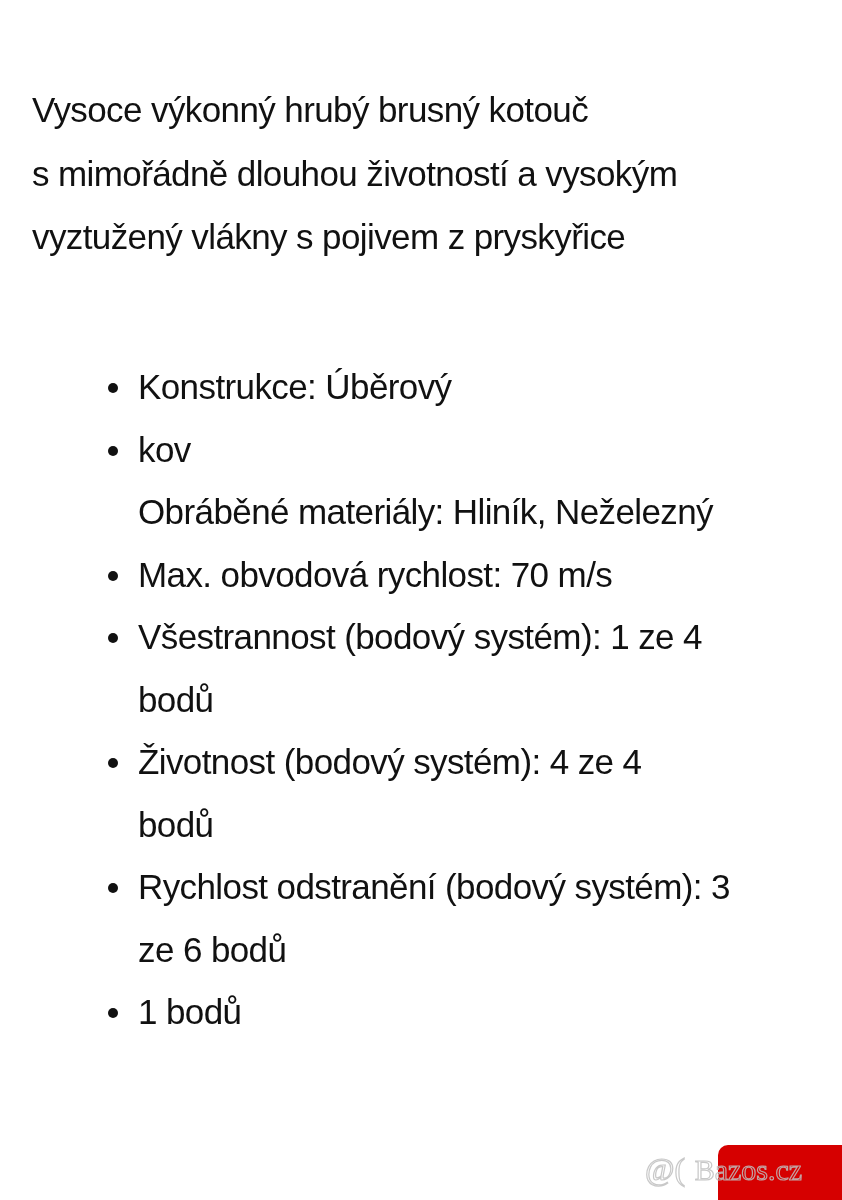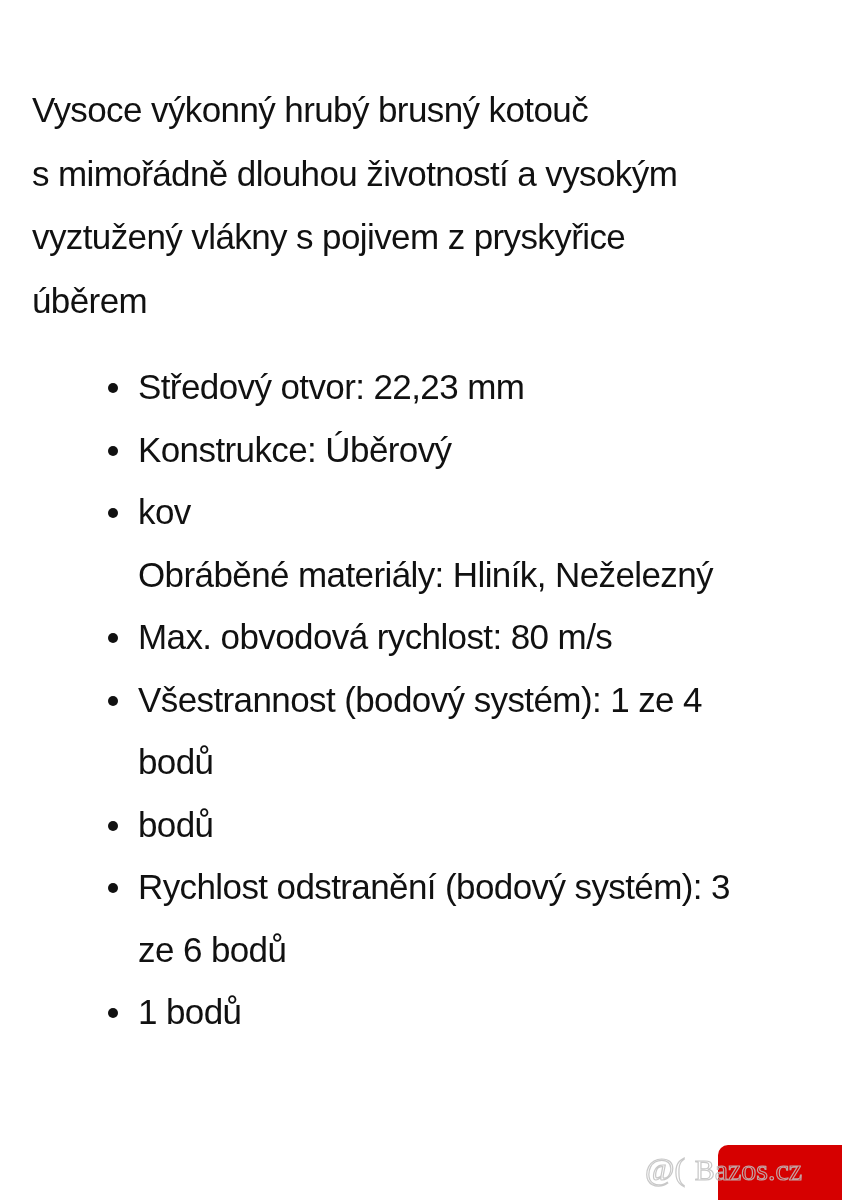--- a/index.html
+++ b/index.html
@@ -82,48 +82,44 @@
     }
   </style>
 </head>
 <body>
 
 <div>
   <p class="intro">
     <span class="line">Vysoce výkonný hrubý brusný kotouč</span>
     <span class="line">s mimořádně dlouhou životností a vysokým</span>
     <span class="line">vyztužený vlákny s pojivem z pryskyřice</span>
-    <span class="line">úběrem</span>
   </p>
 
   <ul class="spec-list">
-    <li class="spec-item">
-      <span class="bullet"></span>
-      <span class="line">Středový otvor: 22,23 mm</span>
-    </li>
     <li class="spec-item">
       <span class="bullet"></span>
       <span class="line">Konstrukce: Úběrový</span>
     </li>
     <li class="spec-item">
       <span class="bullet"></span>
       <span class="line">kov</span>
       <span class="line">Obráběné materiály: Hliník, Neželezný</span>
     </li>
     <li class="spec-item">
       <span class="bullet"></span>
-      <span class="line">Max. obvodová rychlost: 80 m/s</span>
+      <span class="line">Max. obvodová rychlost: 70 m/s</span>
     </li>
     <li class="spec-item">
       <span class="bullet"></span>
       <span class="line">Všestrannost (bodový systém): 1 ze 4</span>
       <span class="line">bodů</span>
     </li>
     <li class="spec-item">
       <span class="bullet"></span>
+      <span class="line">Životnost (bodový systém): 4 ze 4</span>
       <span class="line">bodů</span>
     </li>
     <li class="spec-item">
       <span class="bullet"></span>
       <span class="line">Rychlost odstranění (bodový systém): 3</span>
       <span class="line">ze 6 bodů</span>
     </li>
     <li class="spec-item">
       <span class="bullet"></span>
       <span class="line">1 bodů</span>

